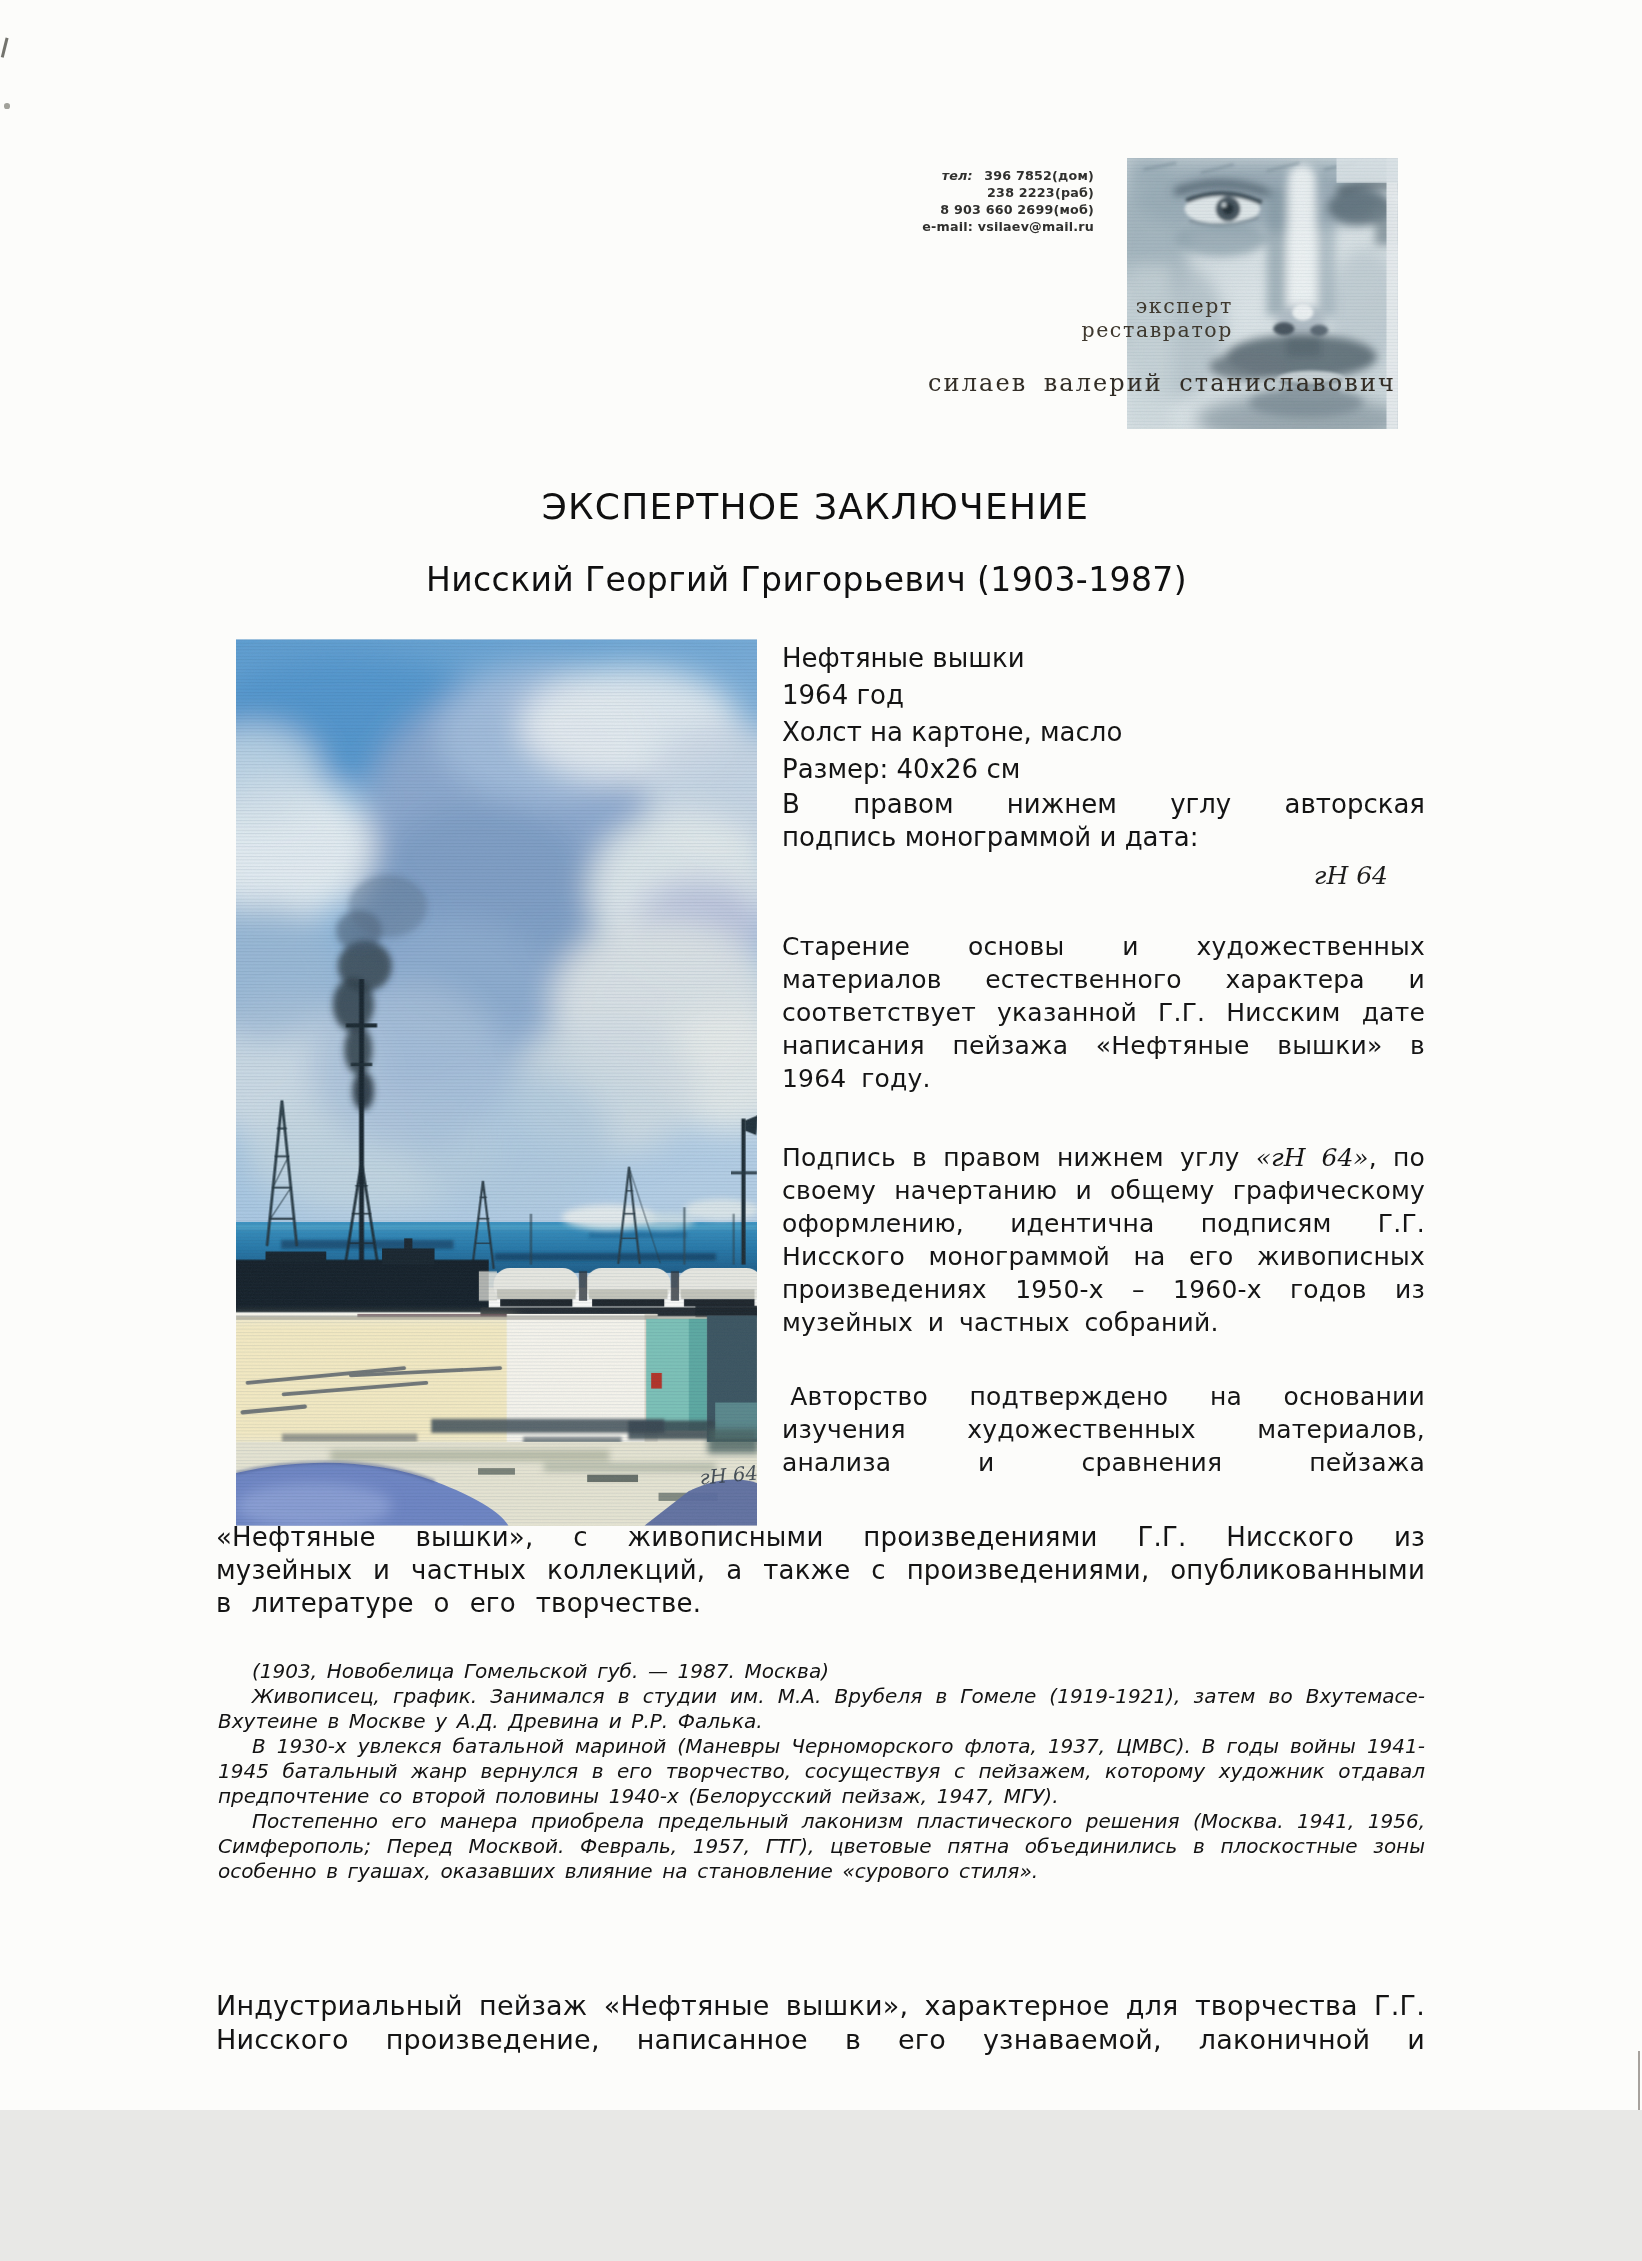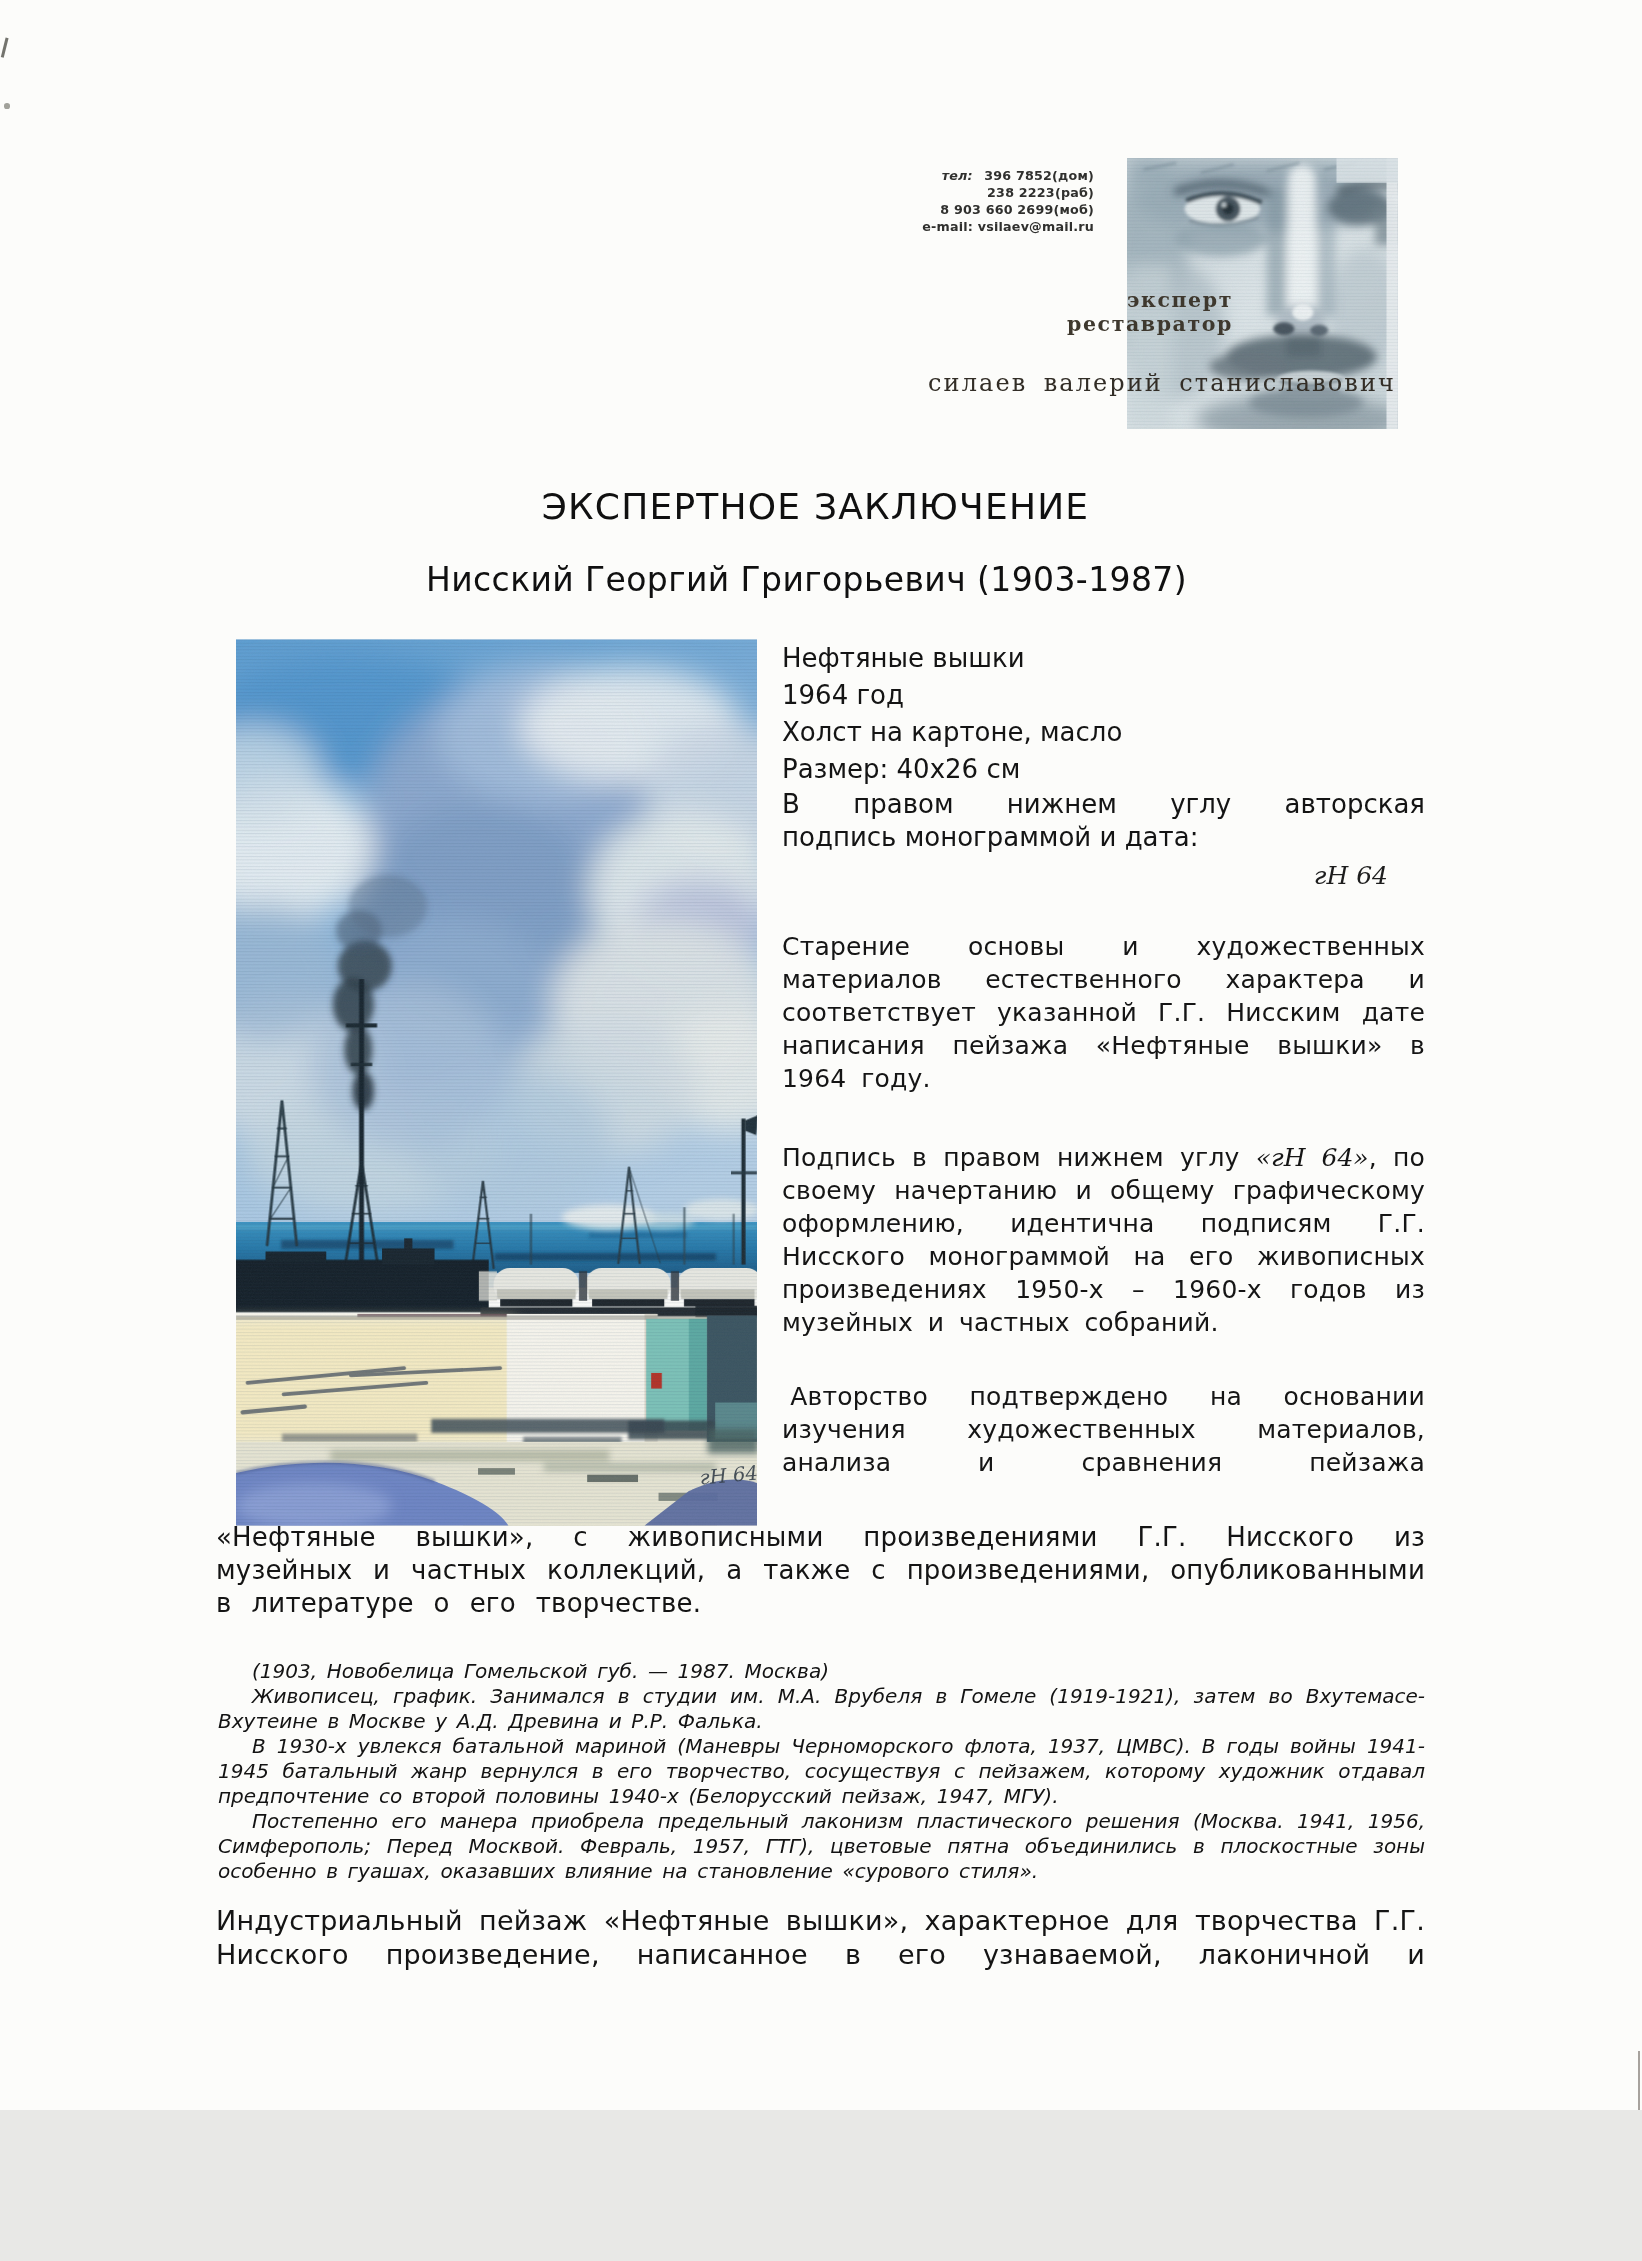--- a/index.html
+++ b/index.html
@@ -16,23 +16,23 @@
   .edge-line { position:absolute; left:1638px; top:2051px; width:1.6px; height:210px;
     background:#98928c; opacity:.85; }
   .corner-blob { position:absolute; left:1614px; top:2240px; width:26px; height:20px;
     background:#20201e; box-shadow:-15px 6.6px 0 -3.3px #6b6b66; }
   
   .contact { position:absolute; top:167px; right:548px; text-align:right;
     font-size:12.7px; font-weight:bold; line-height:17px; color:#30302e; letter-spacing:0.2px; }
   .contact .tel-label { font-style:italic; margin-right:11.5px; }
   
   .stamp { position:absolute; left:1127px; top:158px; width:271px; height:271px; }
-  .role-line { position:absolute; top:288px; left:967px; width:266px; z-index:5;
+  .role-line { position:absolute; top:294px; left:967px; width:266px; z-index:5;
     text-align:right; font-family:"DejaVu Serif","Liberation Serif",serif;
-    font-size:20.5px; letter-spacing:1.6px; word-spacing:10px; color:#3e382e;font-weight:bold; }
+    font-size:20.5px; letter-spacing:1.6px; word-spacing:10px; color:#3e382e; }
   .name-line { position:absolute; top:369px; left:928px; z-index:5; white-space:nowrap;
     font-family:"DejaVu Serif","Liberation Serif",serif;
     font-size:24px; letter-spacing:2.1px; word-spacing:6.6px; color:#322d26; }
   
   .title { position:absolute; top:486px; left:0; width:1631px; margin:0; text-align:center;
     font-size:36px; font-weight:normal; letter-spacing:1.2px; color:#101010; }
   .subtitle { position:absolute; top:560px; left:0; width:1613px; margin:0; text-align:center;
     font-size:33px; font-weight:normal; letter-spacing:0.4px; color:#101010; }
   
   .painting { position:absolute; left:236px; top:639px; width:521px; height:887px; }
@@ -53,21 +53,21 @@
   
   .attrib-full { position:absolute; left:216px; top:1521px; width:1209px; margin:0;
     font-size:26px; line-height:33px; text-align:justify; letter-spacing:0.2px; word-spacing:11.5px; }
   
   .bio { position:absolute; left:218px; top:1659px; width:1207px;
     font-style:italic; font-size:20px; line-height:25px; word-spacing:3.3px; color:#131313; }
   .bio-name { font-weight:bold; padding-left:34px; }
   .bio-dates { padding-left:34px; }
   .bio-p { margin:0; text-indent:34px; text-align:justify; }
   
-  .footer-para { position:absolute; left:216px; top:1904px; width:1209px; margin:0;
+  .footer-para { position:absolute; left:216px; top:1989px; width:1209px; margin:0;
     font-size:27px; line-height:34px; text-align:justify; text-align-last:justify;
     letter-spacing:0.2px; word-spacing:3.3px; }
 </style>
 </head>
 <body>
 
 <div class="page">
 
   <div class="speck-1"></div>
   <div class="speck-2"></div>

